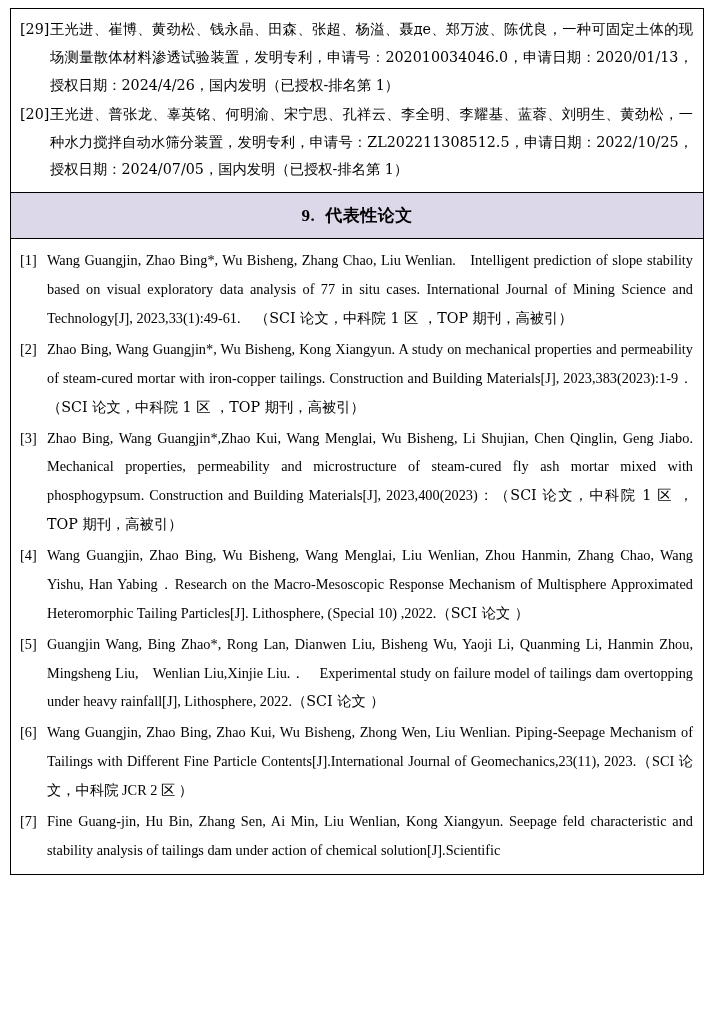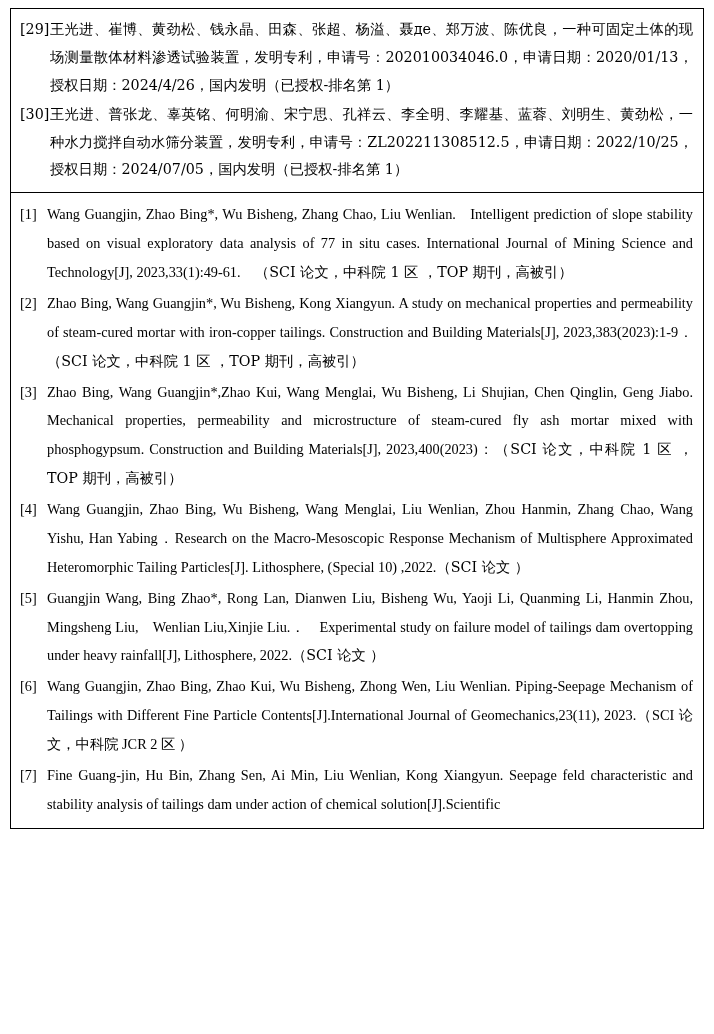--- a/index.html
+++ b/index.html
@@ -83,28 +83,36 @@
       <tr>
         <td>
           <div class="cell-inner">
 
             <div class="entry zh">
               <span class="num">[29]</span>
               <span class="body"><span class="b">王光进</span><span>、崔博、黄劲松、钱永晶、田森、张超、杨溢、聂де、郑万波、陈优良，一种可固定土体的现场测量散体材料渗透试验装置，发明专利，申请号：202010034046.0，申请日期：2020/01/13，授权日期：2024/4/26，国内发明（已授权-排名第 1）</span></span>
             </div>
 
             <div class="entry zh">
-              <span class="num">[30]</span>
+              <span class="num">[20]</span>
               <span class="body"><span class="b">王光进</span><span>、普张龙、辜英铭、何明渝、宋宁思、孔祥云、李全明、李耀基、蓝蓉、刘明生、黄劲松，一种水力搅拌自动水筛分装置，发明专利，申请号：ZL202211308512.5，申请日期：2022/10/25，授权日期：2024/07/05，国内发明（已授权-排名第 1）</span></span>
             </div>
 
           </div>
         </td>
       </tr>
 
+      <tr class="section-head">
+        <td>
+          <div class="cell-inner">
+            <span class="section-title">9.</span>
+            <span class="section-title zh" style="margin-left:6px;">代表性论文</span>
+          </div>
+        </td>
+      </tr>
 
       <tr>
         <td>
           <div class="cell-inner papers">
 
             <div class="entry">
               <span class="num">[1]</span>
               <span class="body">
                 <span class="b">Wang Guangjin</span><span>, Zhao Bing*, Wu Bisheng, Zhang Chao, Liu Wenlian. Intelligent prediction of slope stability based on visual exploratory data analysis of 77 in situ cases. International Journal of Mining Science and Technology[J], 2023,33(1):49-61. （</span><span class="b zh">SCI 论文，中科院 1 区 ，TOP 期刊，高被引</span><span class="zh">）</span>
               </span>

